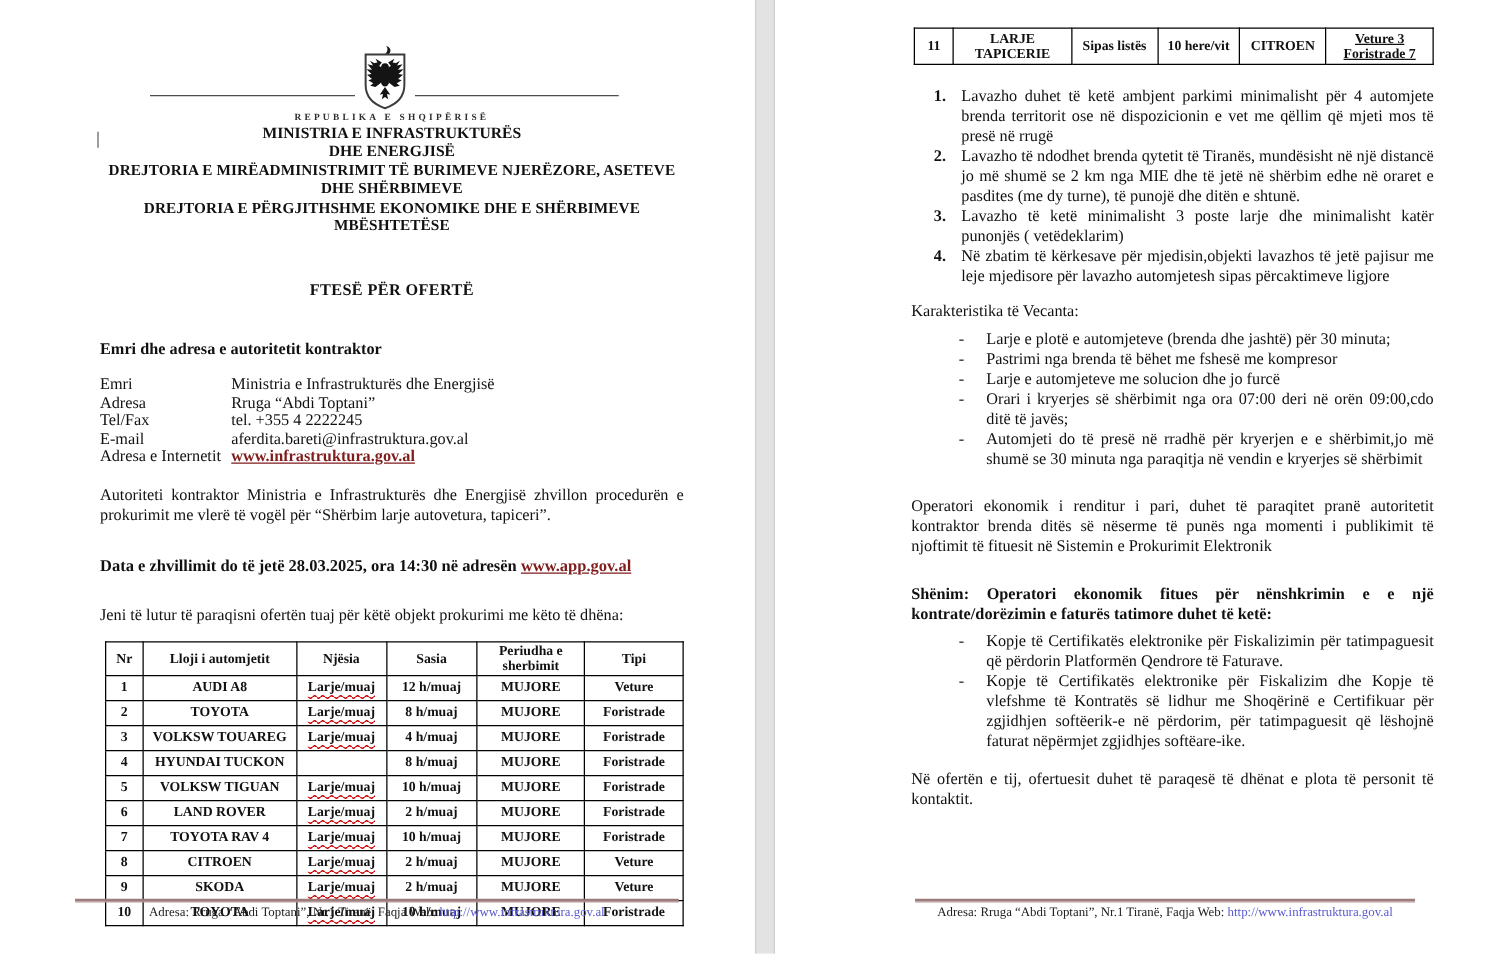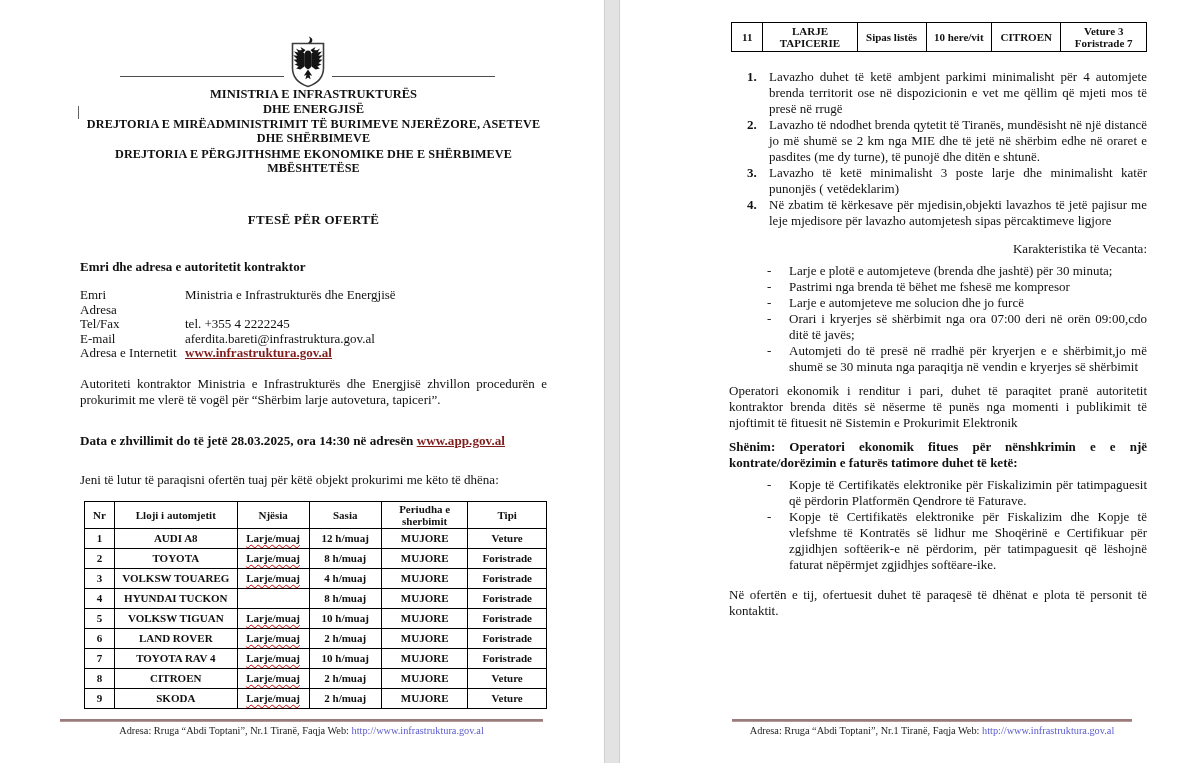--- a/index.html
+++ b/index.html
@@ -47,34 +47,34 @@
   th.h-lloji, td.c-vehicle { text-align:left; }
   th.h-periudha { text-align:left; }
   td.c-unit { text-decoration:underline wavy #cc0000; text-decoration-thickness:1px;
               text-underline-offset:2px; }
 
   
   .rp-content { padding:22px 70px 0 85px; }
   table.top-row { border-collapse:collapse; table-layout:fixed; margin-left:2px; }
   table.top-row td { border:1.4px solid #000; font-size:11px; font-weight:bold; text-align:center;
       vertical-align:middle; height:29px; padding:0 3px; line-height:12px; }
-  td.c-type2 { font-size:9.5px; line-height:10.5px; }
+  td.c-type2 { font-size:9.5px; line-height:10.5px;text-decoration:underline; }
 
   .num-list { margin-top:17px; }
   .num-item { display:flex; font-size:13px; line-height:16px; margin-left:18px; }
   .num-marker { flex:0 0 22px; font-weight:bold; }
   .num-text { flex:1; text-align:justify; }
 
-  .section-heading { font-size:13px; margin-top:12px;text-align:right; }
+  .section-heading { font-size:13px; margin-top:12px; }
   .dash-list { margin-top:6px; }
   .dash-item { display:flex; font-size:13px; line-height:16px; margin-left:38px; }
   .dash-marker { flex:0 0 22px; }
   .dash-text { flex:1; text-align:justify; }
 
-  .body-par { margin-top:8px; font-size:13px; line-height:16px; text-align:justify; }
+  .body-par { margin-top:22px; font-size:13px; line-height:16px; text-align:justify; }
   .note-heading { font-weight:bold; }
   .wavy-red { text-decoration:underline wavy #cc0000; text-decoration-thickness:1px;
               text-underline-offset:2.5px; }
 
   
   .footer { position:absolute; top:719px; }
   #footer-left  { left:60px;  width:483px; }
   #footer-right { left:88px;  width:400px; }
   .footer-rule { height:2px; border-top:2.2px solid #9b7c7c; border-bottom:1px solid #b49898; }
   .footer-text { text-align:center; font-size:10.3px; margin-top:3px; color:#222; }
@@ -101,37 +101,39 @@
               <path d="M20 14.5 c-2.2 0 -3.2 1.6 -3.2 3.6 v11.5 c0 2.1 1.6 3.6 3.2 3.6 s3.2 -1.5 3.2 -3.6 v-11.5 c0 -2 -1 -3.6 -3.2 -3.6 Z"></path>
               <path d="M16.8 17.5 L8 12.5 L10.4 16.4 L6 15.4 L9.6 19.8 L5.2 19.3 L9.2 23.2 L5.6 23.8 L9.6 27.2 L6.6 28.2 L10.6 30.6 L8.2 32.6 L12.4 33.6 L16.8 30.2 Z"></path>
               <path d="M23.2 17.5 L32 12.5 L29.6 16.4 L34 15.4 L30.4 19.8 L34.8 19.3 L30.8 23.2 L34.4 23.8 L30.4 27.2 L33.4 28.2 L29.4 30.6 L31.8 32.6 L27.6 33.6 L23.2 30.2 Z"></path>
               <path d="M20 33.5 l-4.2 6.2 2.7 -0.6 -1.1 4.2 2.6 -1.7 2.6 1.7 -1.1 -4.2 2.7 0.6 Z"></path>
             </g>
           </svg>
         </span>
         <span class="rule rule-right"></span>
       </div>
 
+      <div class="republic">REPUBLIKA E SHQIPËRISË</div>
       <div class="ministry">MINISTRIA E INFRASTRUKTURËS</div>
       <div class="ministry">DHE ENERGJISË</div>
       <div class="dept">DREJTORIA E MIRËADMINISTRIMIT TË BURIMEVE NJERËZORE, ASETEVE DHE SHËRBIMEVE</div>
       <div class="dept">DREJTORIA E PËRGJITHSHME EKONOMIKE DHE E SHËRBIMEVE MBËSHTETËSE</div>
 
       <div class="doc-title">FTESË PËR OFERTË</div>
 
       <div class="contact-heading">Emri dhe adresa e autoritetit kontraktor</div>
 
       <div class="contact-block">
   <div class="contact-row">
     <span class="contact-label">Emri</span>
     <span class="contact-value">Ministria e Infrastrukturës dhe Energjisë</span>
   </div>
 
   <div class="contact-row">
     <span class="contact-label">Adresa</span>
+    <span class="contact-value">Rruga “Abdi Toptani”</span>
   </div>
 
   <div class="contact-row">
     <span class="contact-label">Tel/Fax</span>
     <span class="contact-value">tel. +355 4 2222245</span>
   </div>
 
   <div class="contact-row">
     <span class="contact-label">E-mail</span>
     <span class="contact-value">aferdita.bareti@infrastruktura.gov.al</span>
@@ -243,20 +245,28 @@
 
   <tr>
     <td class="c-nr">9</td>
     <td class="c-vehicle">SKODA</td>
     <td class="c-unit">Larje/muaj</td>
     <td class="c-qty">2 h/muaj</td>
     <td class="c-period">MUJORE</td>
     <td class="c-type">Veture</td>
   </tr>
 
+  <tr>
+    <td class="c-nr">10</td>
+    <td class="c-vehicle">TOYOTA</td>
+    <td class="c-unit">Larje/muaj</td>
+    <td class="c-qty">10 h/muaj</td>
+    <td class="c-period">MUJORE</td>
+    <td class="c-type">Foristrade</td>
+  </tr>
 </tbody>
       </table>
     </div>
 
     <div class="footer" id="footer-left">
       <div class="footer-rule"></div>
       <div class="footer-text"><span>Adresa: Rruga “Abdi Toptani”, Nr.1 Tiranë, Faqja  Web: </span><a class="footer-link">http://www.infrastruktura.gov.al</a></div>
     </div>
   </div>
 

